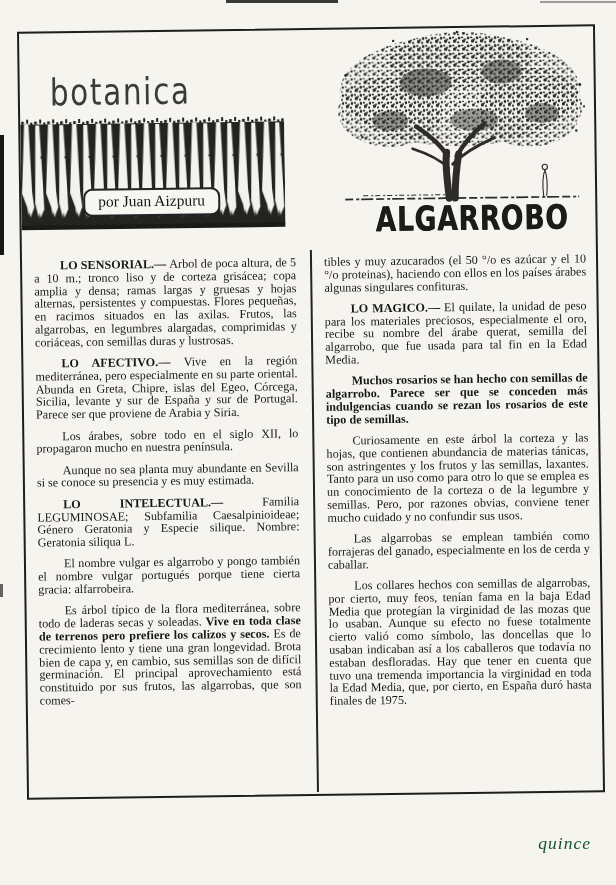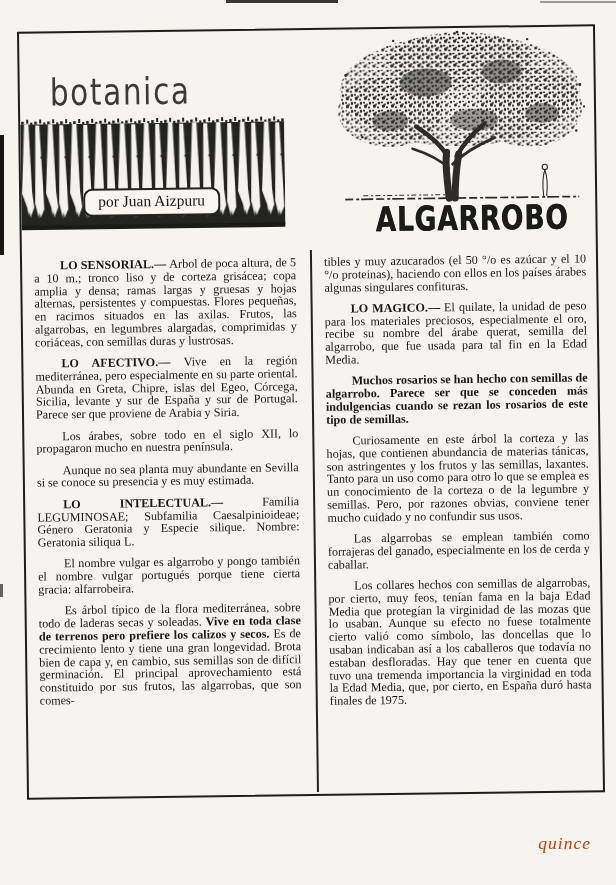--- a/index.html
+++ b/index.html
@@ -60,21 +60,21 @@
   .col-right{left:302px;}
   .col p{margin:0 0 8.5px 0;text-indent:26px;}
   .col p.cont{text-indent:0;}
   .col p.boldpara{font-weight:bold;}
   .lead{font-weight:bold;}
   .b{font-weight:bold;}
 
   
   .pagenum{
     position:absolute;right:25px;top:833px;
-    font-style:italic;font-size:17.5px;color:#c2410c;
+    font-style:italic;font-size:17.5px;color:#14532d;
     letter-spacing:1px;
   }
 
   
   .artifact{position:absolute;background:#161614;}
   .a1{left:0;top:135px;width:4px;height:120px;}
   .a2{left:0;top:584px;width:3px;height:13px;opacity:.65;}
   .a3{left:226px;top:0;width:112px;height:3px;opacity:.85;}
   .a4{left:540px;top:1px;width:76px;height:2px;opacity:.4;}
 </style>

